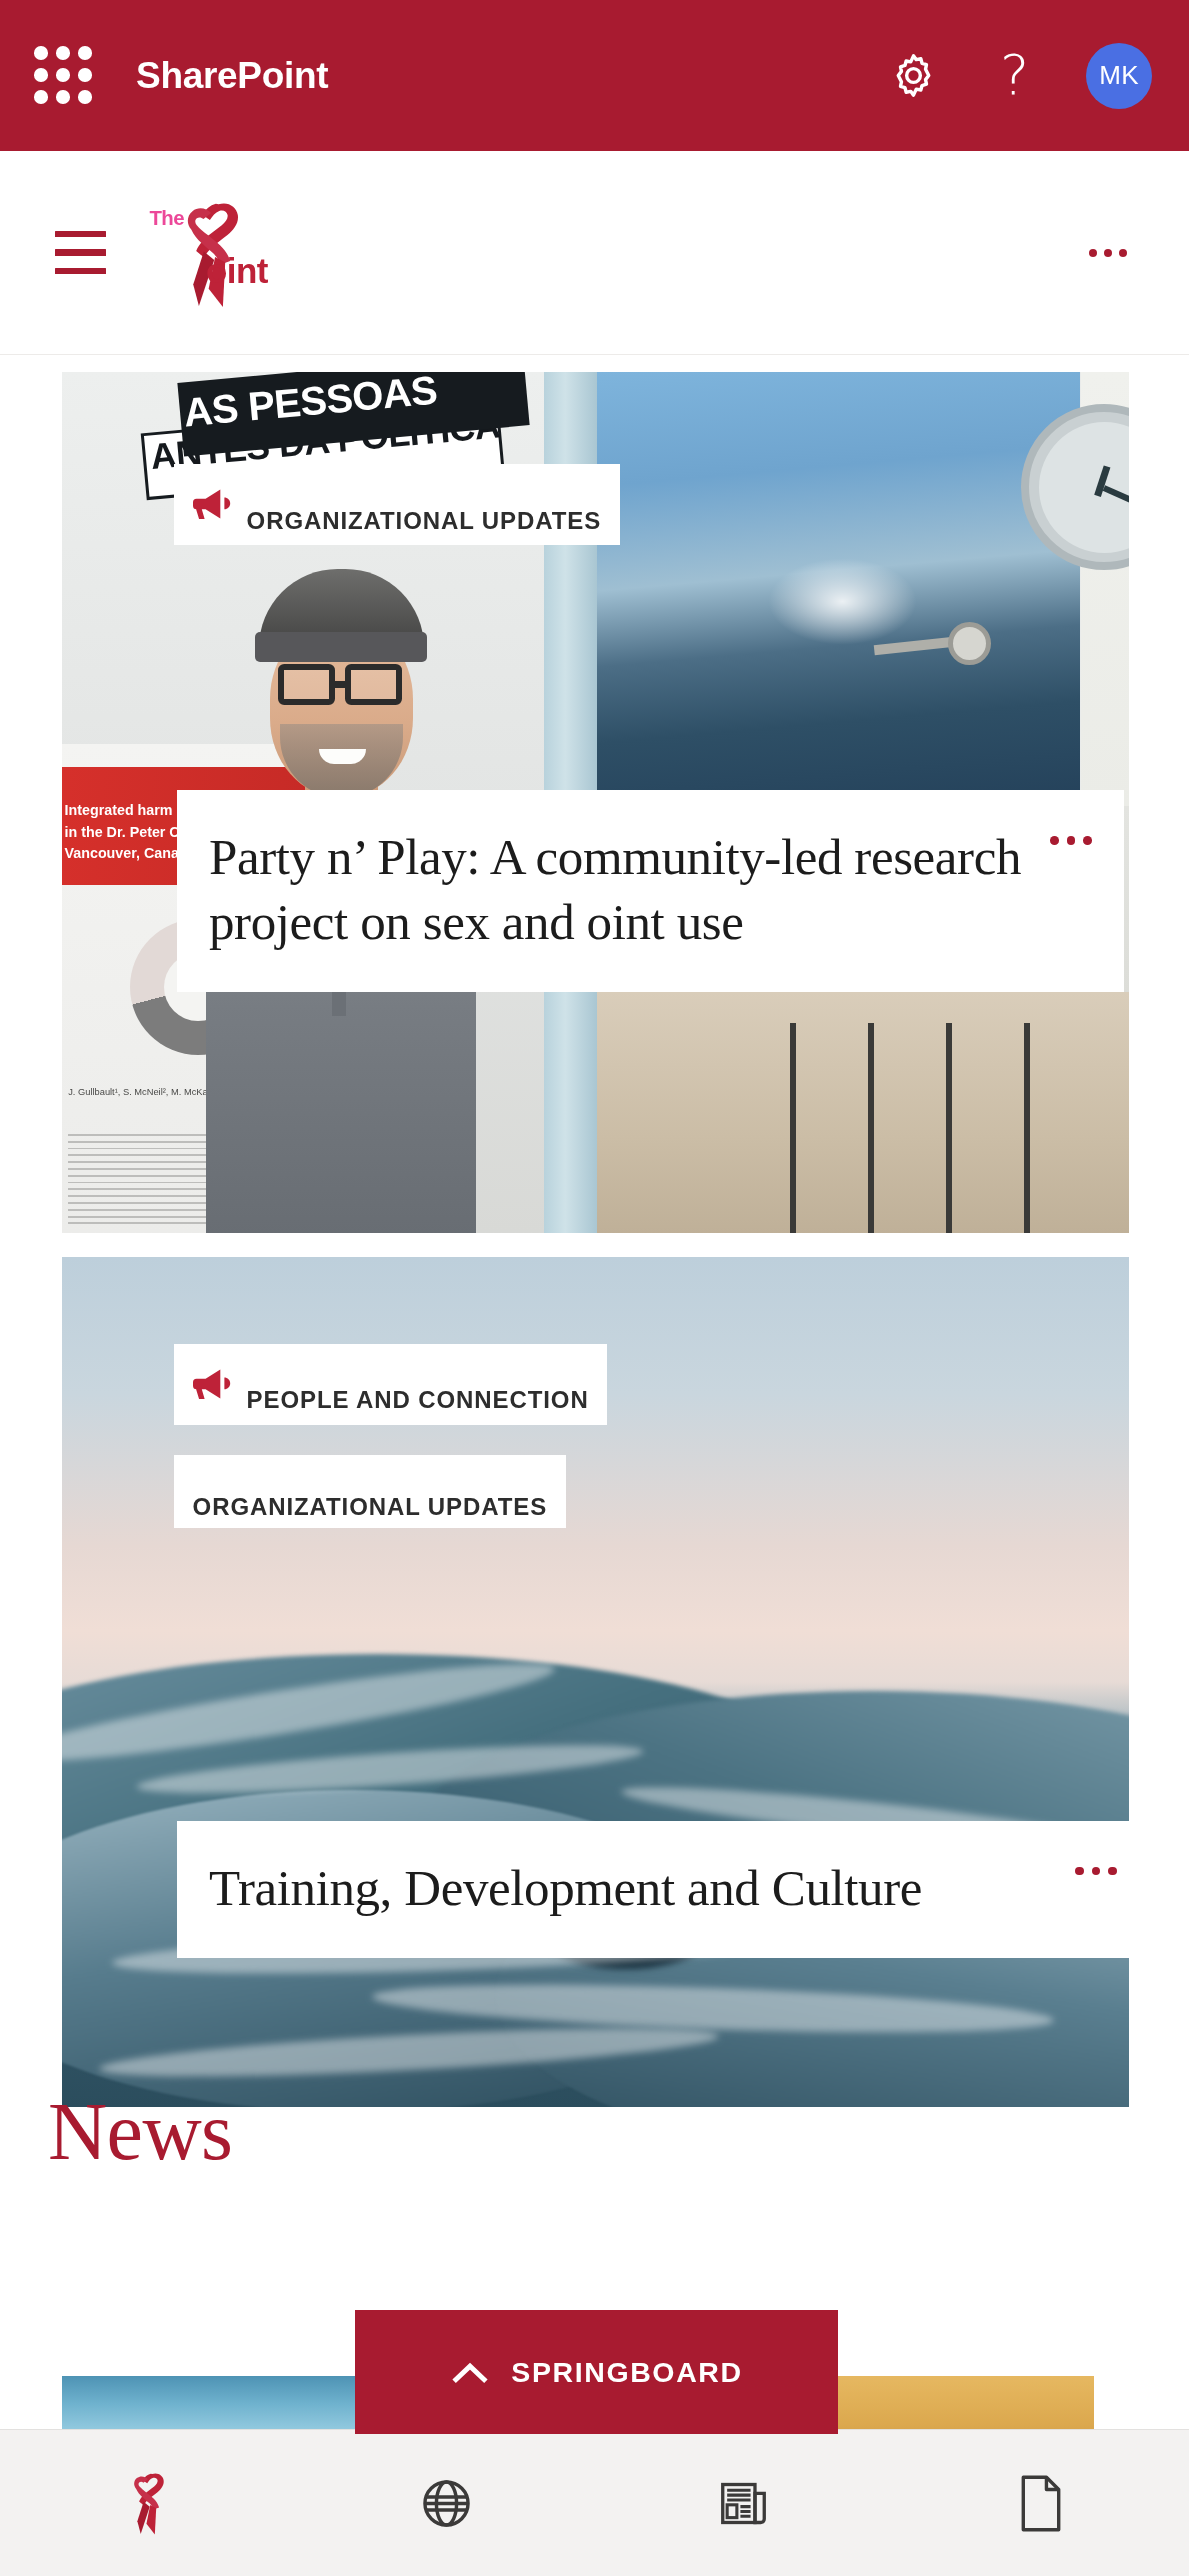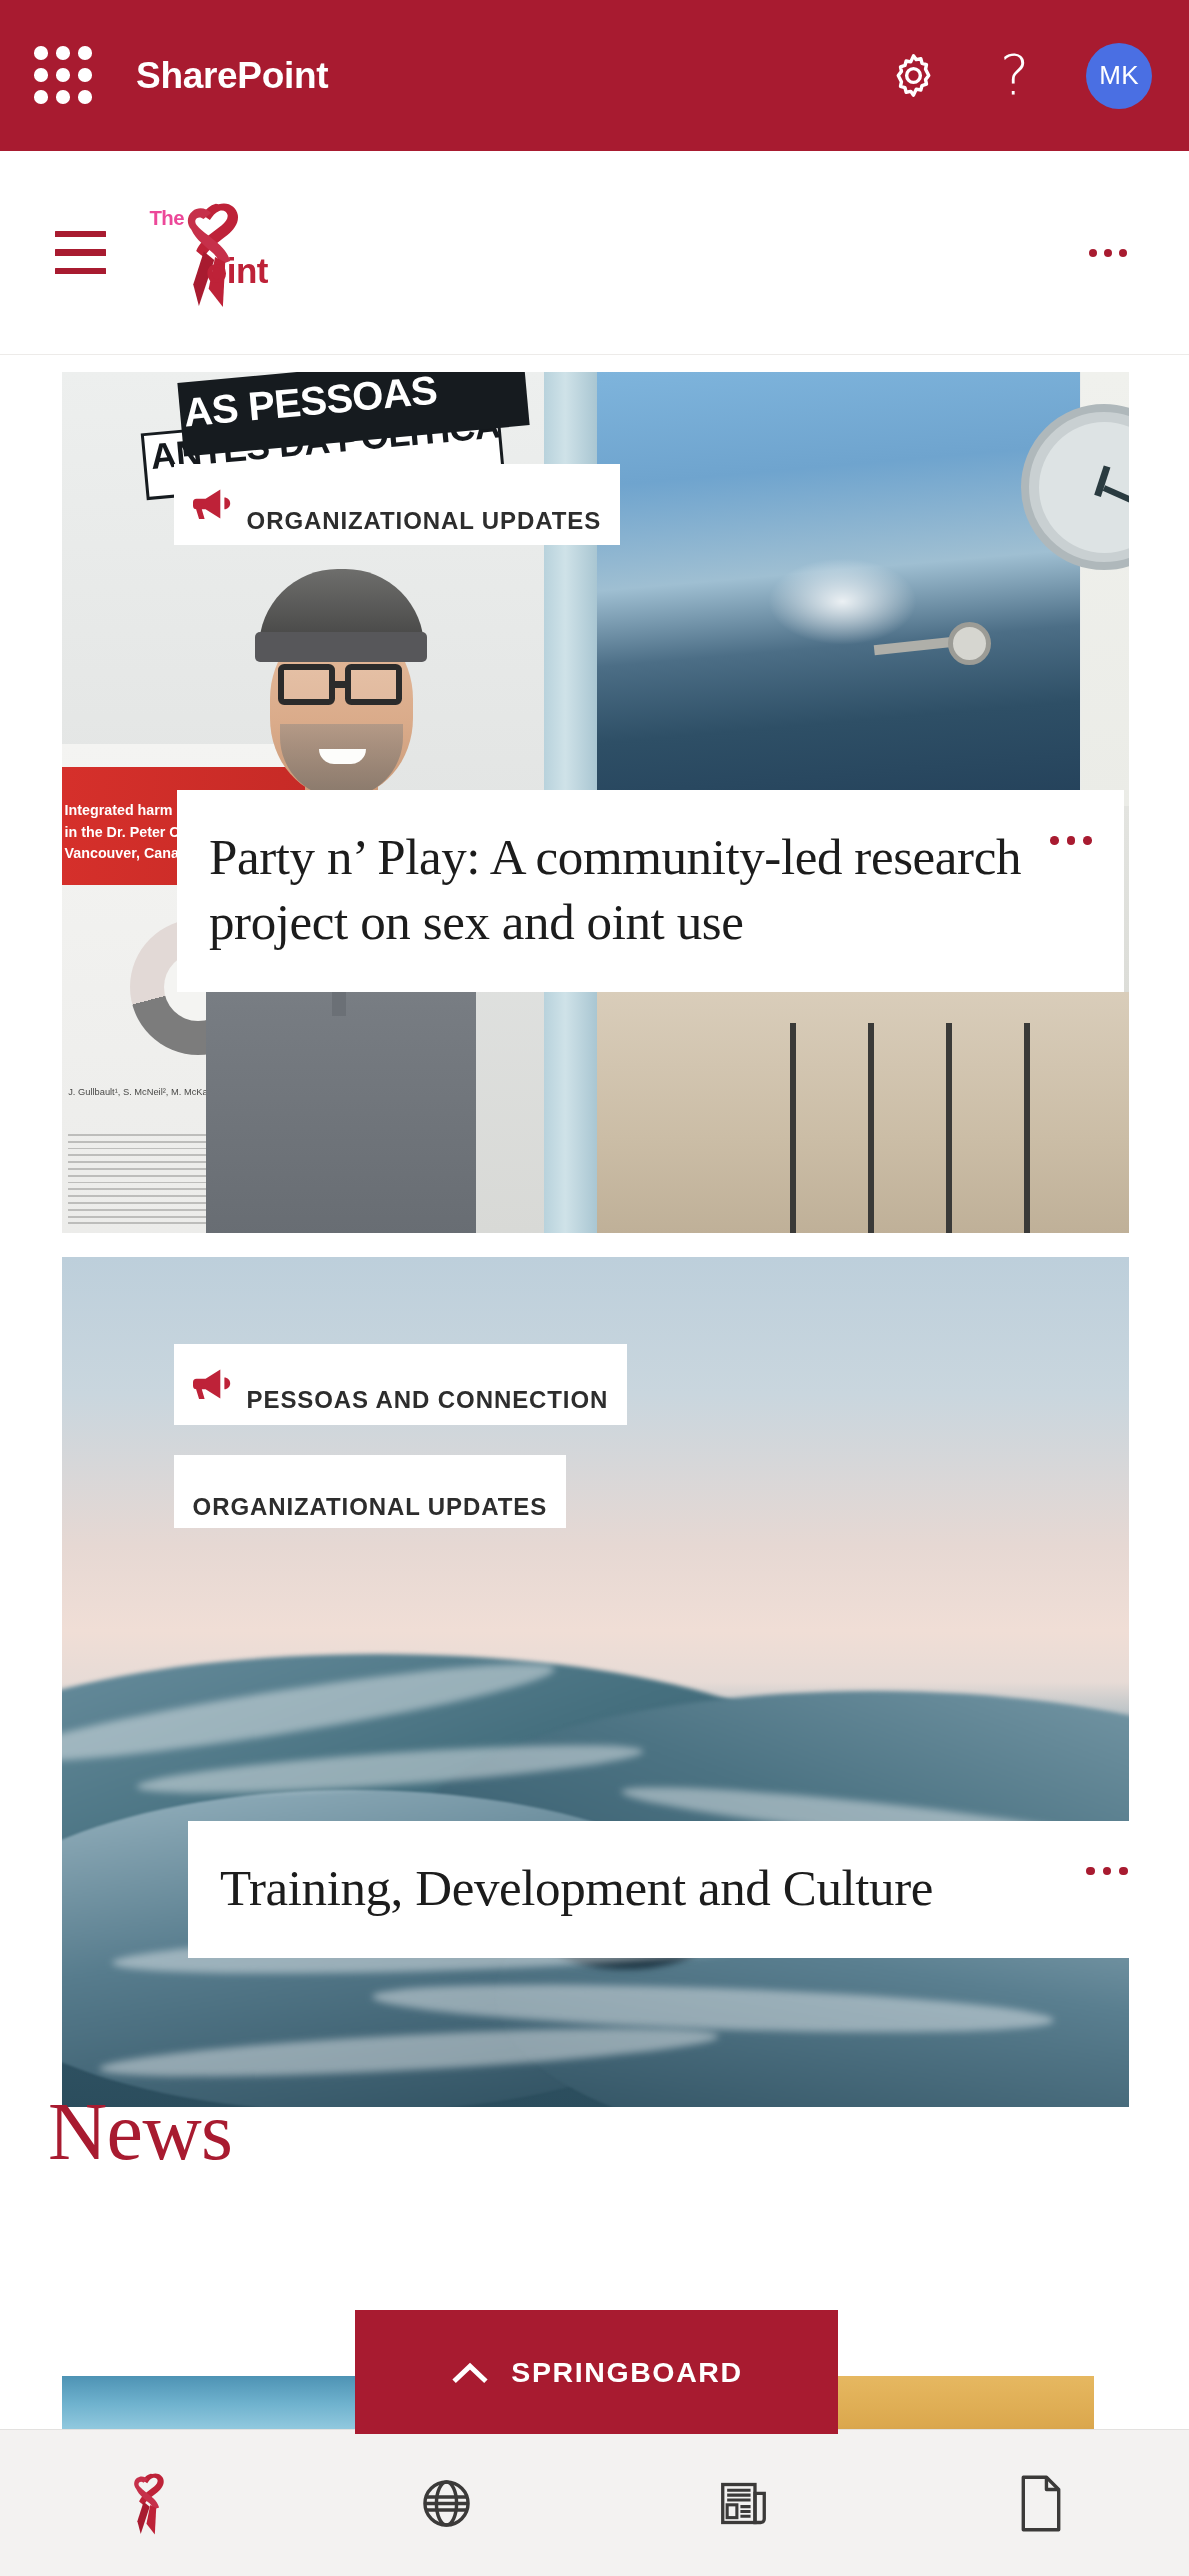--- a/index.html
+++ b/index.html
@@ -279,21 +279,21 @@
   }
   .card-more {
     margin-left: auto; flex: none;
     display: flex; align-items: center; gap: 8px;
     padding-top: 11px;
     cursor: pointer;
   }
   .card-more i { width: 8.7px; height: 8.7px; border-radius: 50%; background: #A81B30; display: block; }
 
   .h1-title { left: 115px; top: 418px; width: 947px; padding: 35px 32px 36px 32px; }
-  .h2-title { left: 126px; top: 564px; width: 972px; padding: 35px 32px 37px 32px; }
+  .h2-title { left: 115px; top: 564px; width: 972px; padding: 35px 32px 37px 32px; }
 
   
   .news-section { position: absolute; top: 2091px; left: 0; width: 1190px; }
   .news-heading {
     margin-left: 48px;
     font-family: "Liberation Serif", serif;
     font-size: 82px;
     color: #A81B30;
     line-height: 1;
     font-weight: normal;
@@ -497,21 +497,21 @@
         <div class="foam f5"></div>
         <div class="foam f6"></div>
         <div class="foam f7"></div>
       </div>
 
       <div class="badge h2-badge1">
         <svg class="megaphone" viewBox="0 0 32 28">
           <path fill="#BE2238" d="M3 9.2h7.6L23 1.4v24.4L10.6 18H7.4l2.4 8.2H5.1L2.6 18H3a3 3 0 0 1-3-3v-2.8a3 3 0 0 1 3-3z"></path>
           <path fill="#BE2238" d="M26.4 8.2c2.7 0 4.9 2.2 4.9 4.9s-2.2 4.9-4.9 4.9z"></path>
         </svg>
-        <span class="badge-label">PESSOAS AND CONNECTION</span>
+        <span class="badge-label">PEOPLE AND CONNECTION</span>
       </div>
 
       <div class="badge h2-badge2">
         <span class="badge-label">ORGANIZATIONAL UPDATES</span>
       </div>
 
       <div class="title-plate h2-title">
         <div class="title-text">Training, Development and Culture</div>
         <div class="card-more">
           <i></i>

